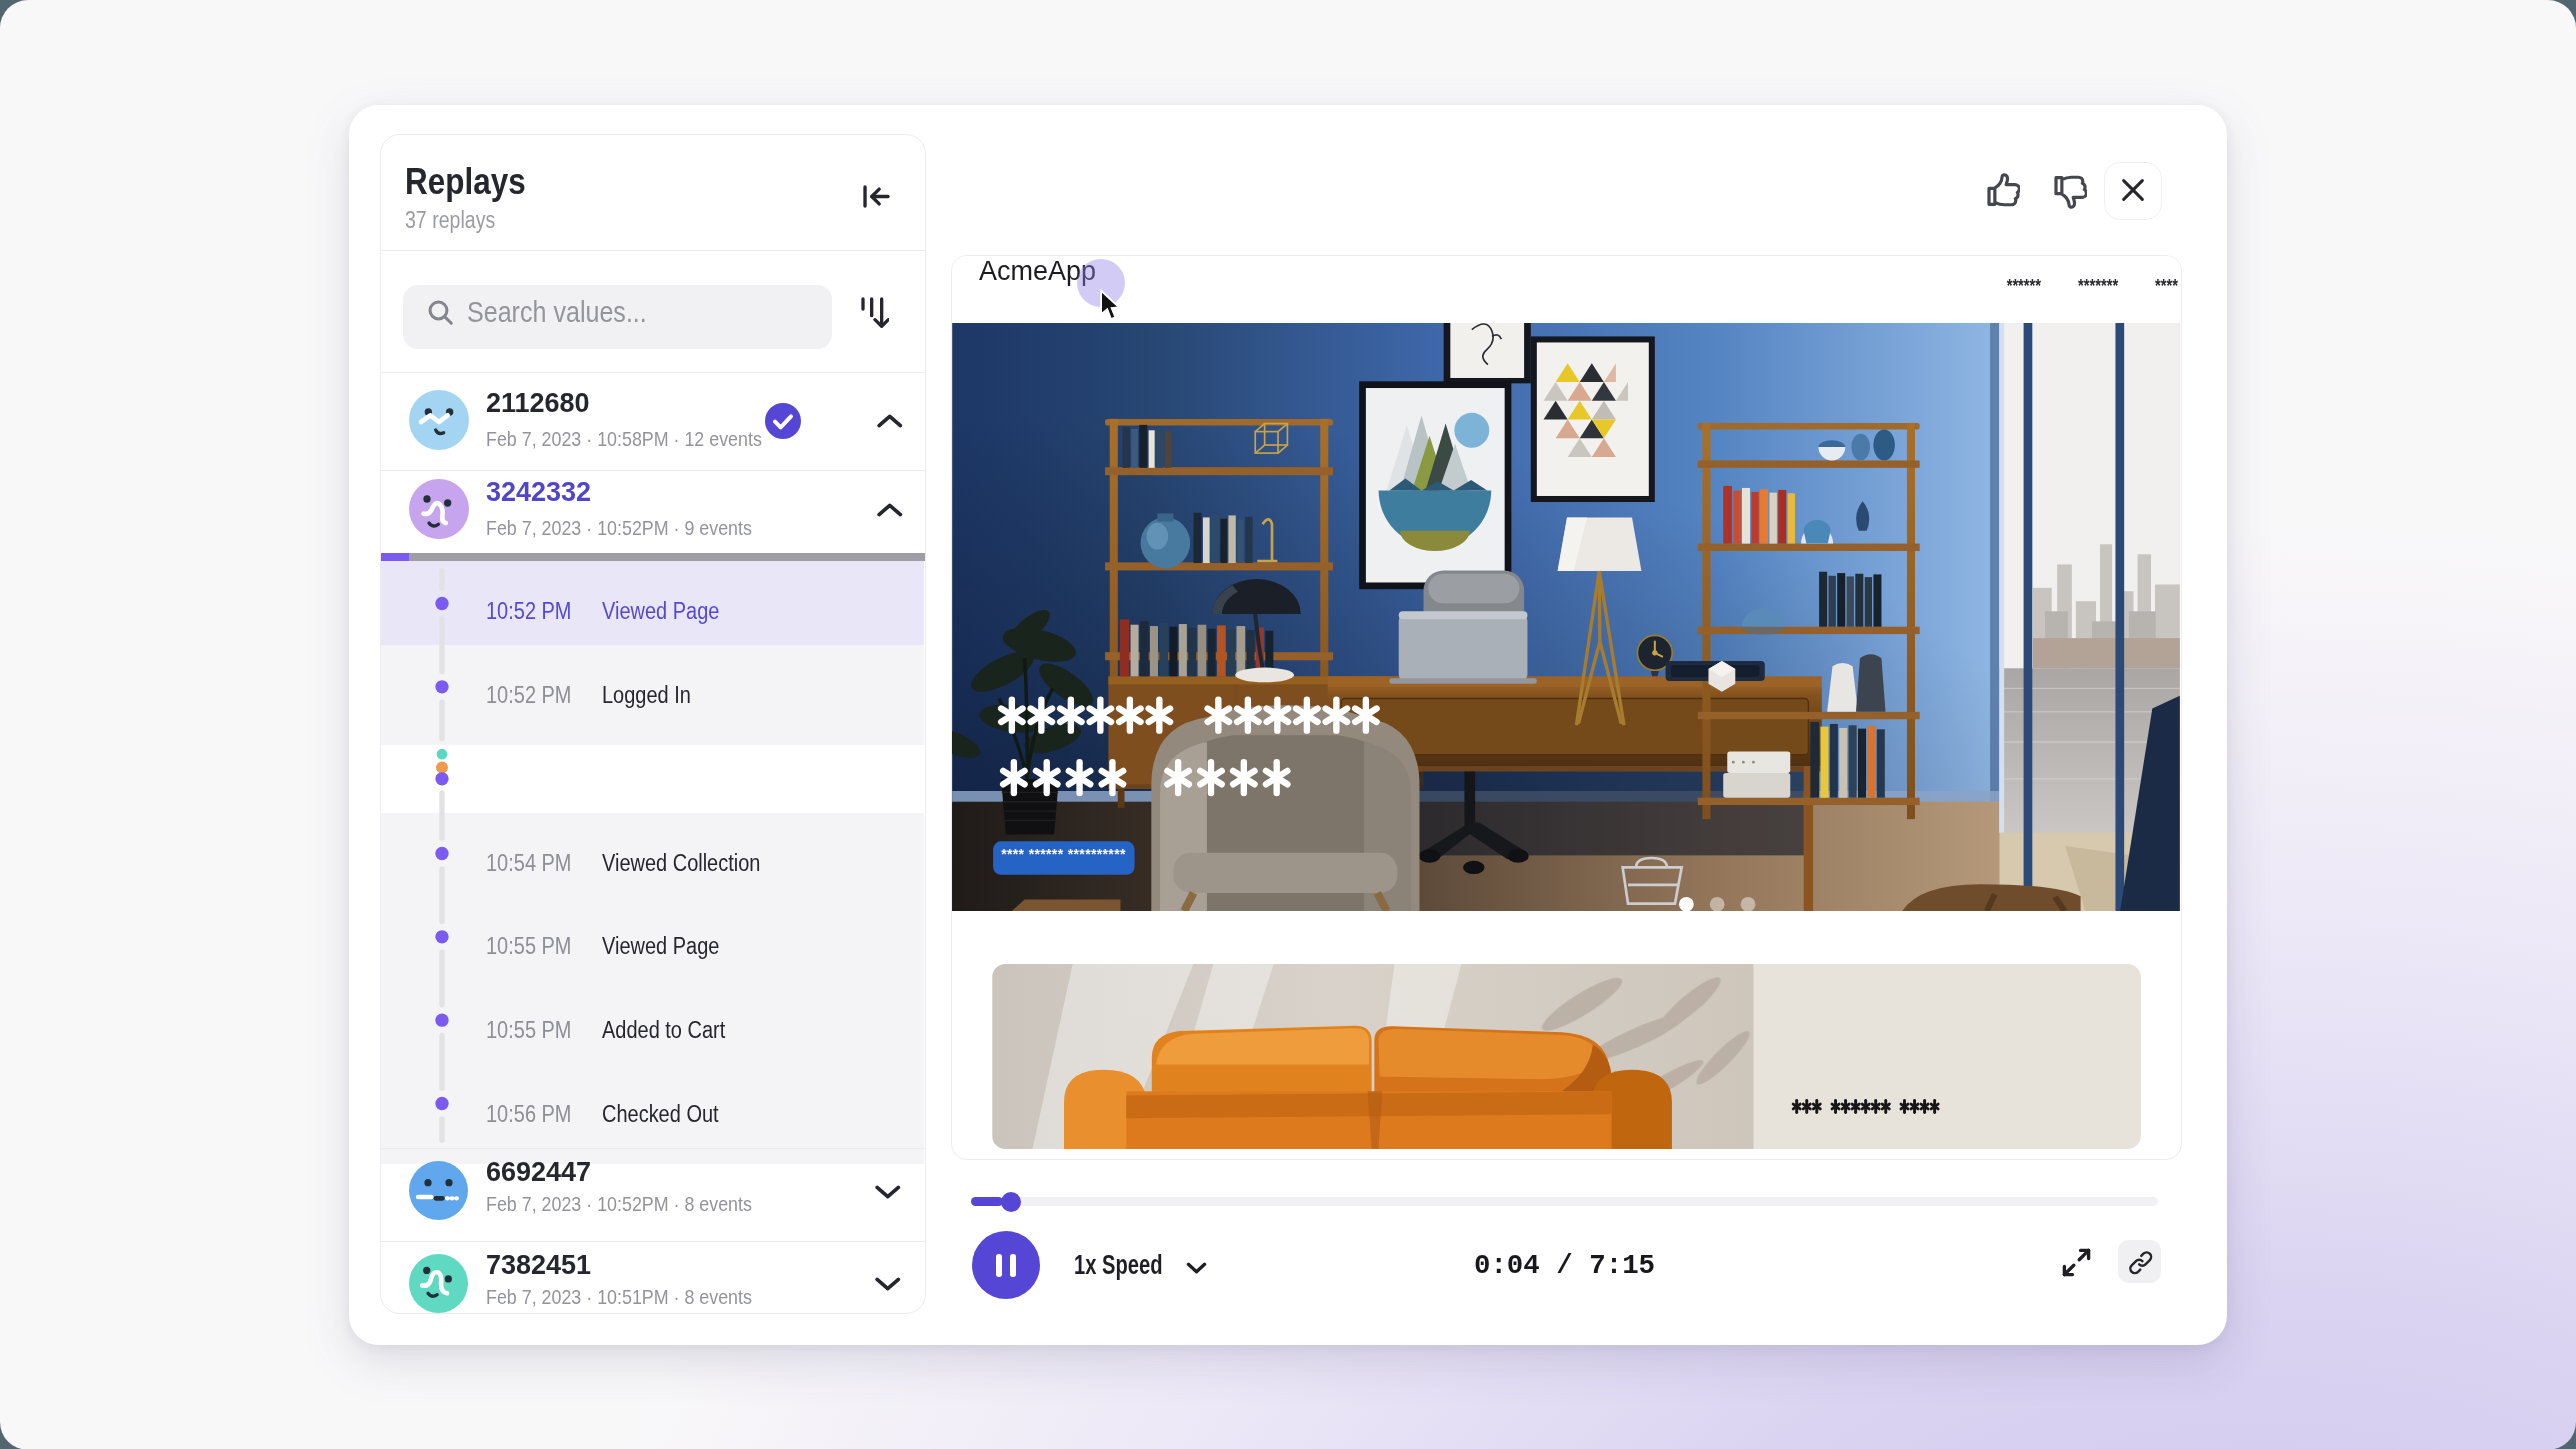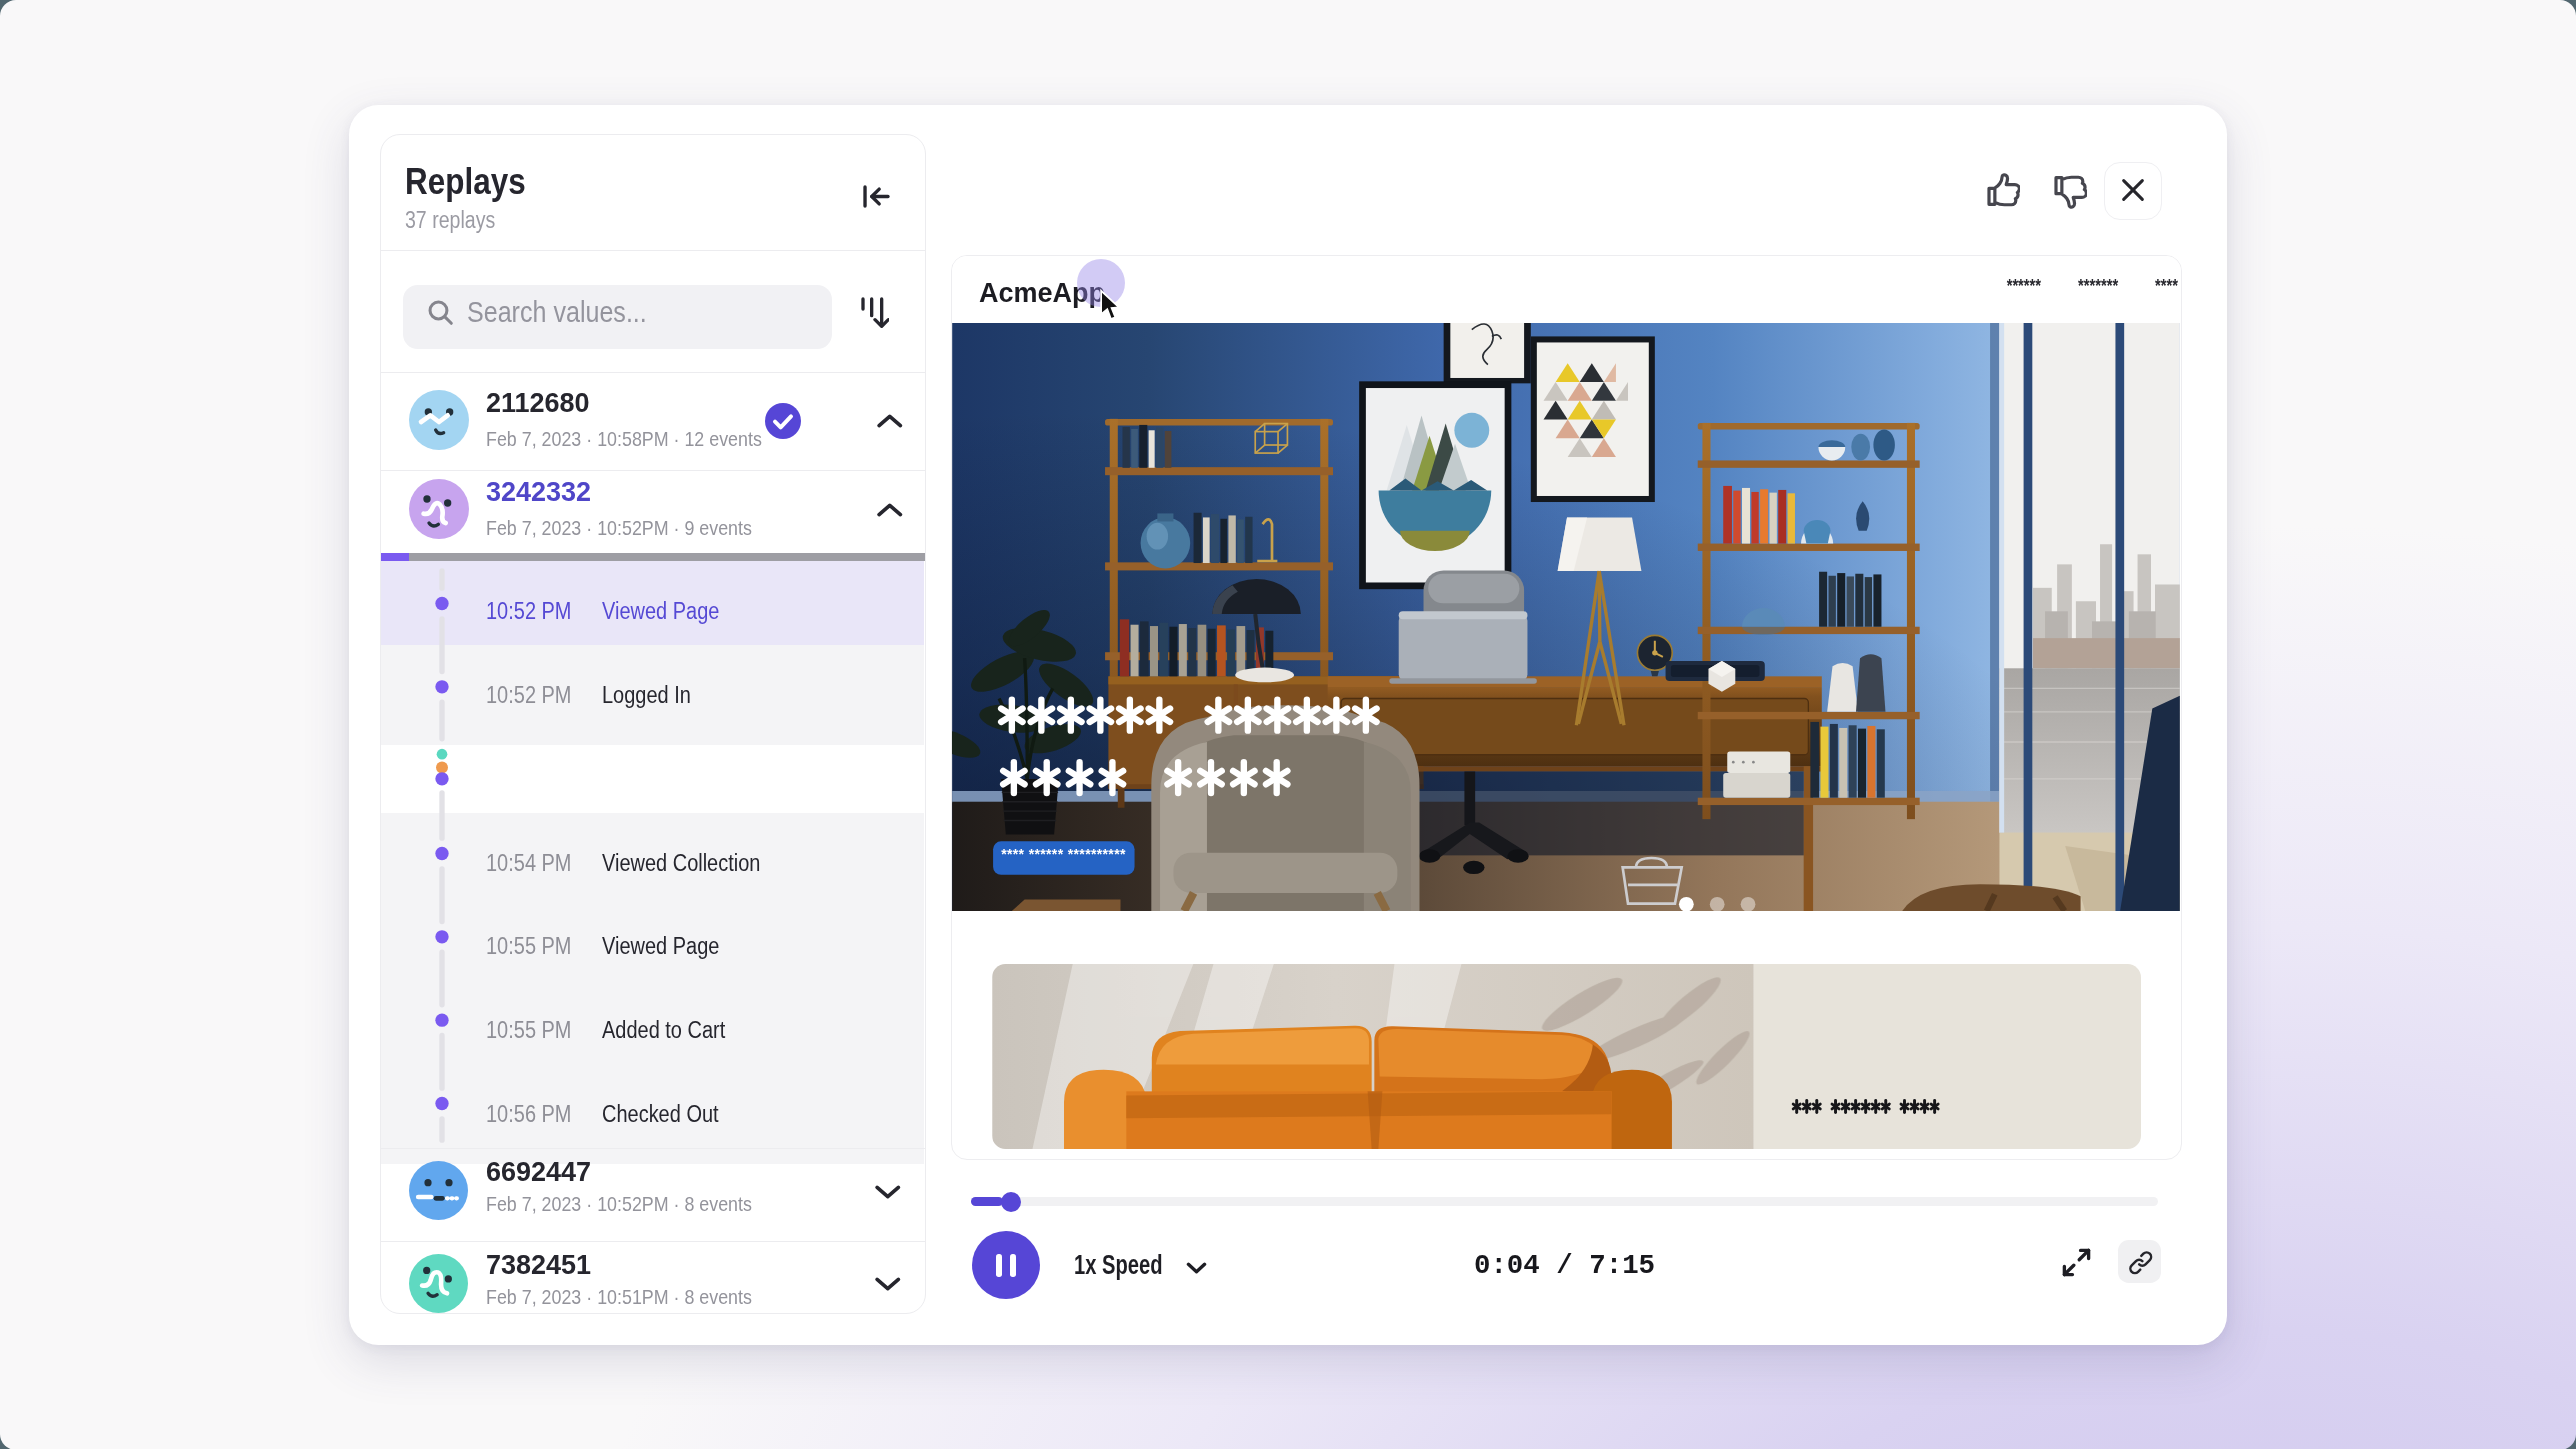--- a/index.html
+++ b/index.html
@@ -1,18 +1,18 @@
 <!DOCTYPE html>
 <html style="font-size:10.7px"><head>
 <meta charset="utf-8">
 <style>
   * { margin:0; padding:0; box-sizing:border-box; }
   html,body { width:2576px; height:1450px; }
   body { background:#51666f; font-family:"Liberation Sans", sans-serif; position:relative; overflow:hidden; }
-  #bg { position:absolute; left:0; top:0; width:2576px; height:1450px; border-radius:16px;
+  #bg { position:absolute; left:0; top:0; width:2576px; height:1450px; border-radius:28px;
         background: radial-gradient(2147px 1610px at 88% 125%, #cdc4ed 0%, #d9d2f1 30%, #ece8f7 55%, rgba(249,248,249,0) 80%), #f9f8f9; }
   #card { position:absolute; left:349px; top:105px; width:1878px; height:1240px; background:#ffffff;
           border-radius:29.5px; box-shadow:0 16px 47px rgba(70,70,110,0.16), 0 2.7px 10.7px rgba(70,70,110,0.07); }
 
   
   #sidebar { position:absolute; left:380px; top:134px; width:546px; height:1180px; background:#fff;
              border:1.3px solid #ececef; border-radius:20px; overflow:hidden; }
   .sb-abs { position:absolute; }
   .nx { transform:scaleX(0.85); transform-origin:0 0; white-space:nowrap; }
   #sb-title { left:23.5px; top:25.5px; font-size:37px; font-weight:bold; color:#26262e; }
@@ -26,21 +26,21 @@
   .evrow { position:absolute; left:0; width:543px; height:100px; background:#f4f4f6; }
   .evrow.sel { background:#e9e6f8; }
   .ev-time { position:absolute; left:105px; top:50%; transform:translateY(-50%) scaleX(0.85); transform-origin:0 50%; font-size:23.5px; color:#8e8e96; white-space:nowrap; }
   .ev-name { position:absolute; left:221px; top:50%; transform:translateY(-50%) scaleX(0.85); transform-origin:0 50%; font-size:23.5px; color:#26262e; white-space:nowrap; }
   .evrow.sel .ev-time, .evrow.sel .ev-name { color:#5549d4; }
 
   
   #site { position:absolute; left:951px; top:255px; width:1231px; height:905px; background:#fff;
           border:1.3px solid #ededf0; border-radius:16px; overflow:hidden; }
   #site-head { position:absolute; left:0; top:0; width:100%; height:67px; background:#fff; }
-  #acme { position:absolute; left:27px; top:22px; font-size:27px; font-weight:bold; color:#1c1c22; }
+  #acme { position:absolute; left:27px; top:0; font-size:27px; font-weight:normal; color:#1c1c22; }
   #clickdot { position:absolute; left:125px; top:2.7px; width:48px; height:48px; border-radius:50%; background:rgba(148,130,230,0.42); }
   #navmask { position:absolute; right:2.7px; top:19.5px; font-size:18px; font-weight:bold; color:#2a2a30; letter-spacing:0px; word-spacing:40px; transform:scaleX(0.82); transform-origin:100% 0; white-space:nowrap; }
   #hero { position:absolute; left:0; top:67px; width:1228px; height:588px; }
   #couchcard { position:absolute; left:40px; top:708px; width:1149px; height:185px; border-radius:13.4px; overflow:hidden; }
   #couchbeige { position:absolute; left:762px; top:0; width:387px; height:185px; background:#e7e3da; }
 
   
   #track { position:absolute; left:971px; top:1197px; width:1187px; height:9.4px; border-radius:4.7px; background:#f1f1f3; }
   #track-fill { position:absolute; left:0; top:0; width:32px; height:9.4px; border-radius:4.7px; background:#5646d6; }
   #knob { position:absolute; left:1001px; top:1192px; width:20px; height:20px; border-radius:50%; background:#5646d6; }

